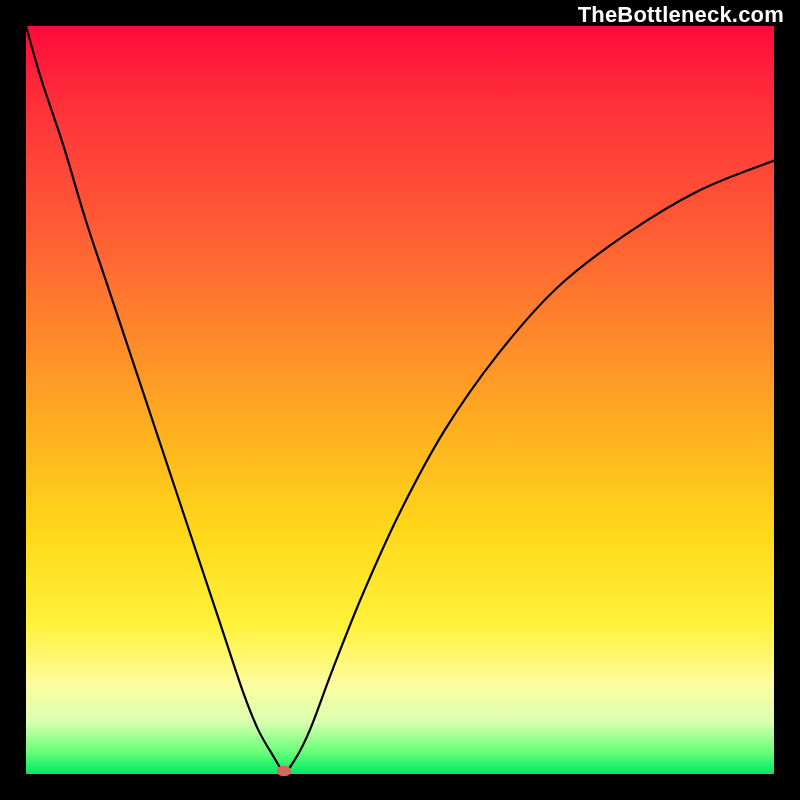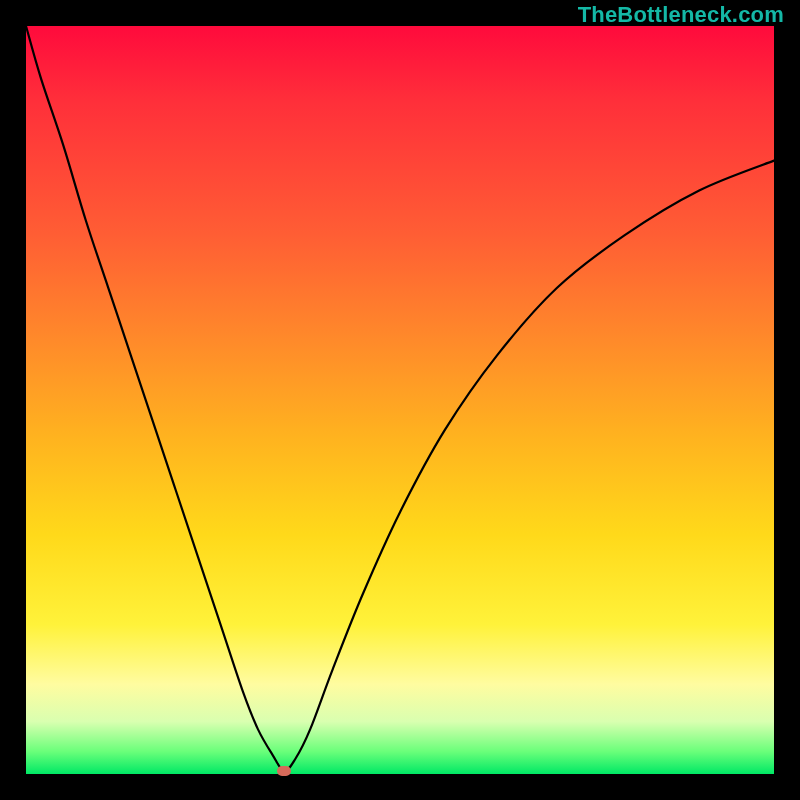--- a/index.html
+++ b/index.html
@@ -14,21 +14,21 @@
   .frame {
     position: relative;
     width: 800px;
     height: 800px;
     background: #000;
   }
   .watermark {
     position: absolute;
     top: 2px;
     right: 16px;
-    color: #14b8a6;
+    color: #ffffff;
     font-size: 22px;
     font-weight: 600;
     letter-spacing: 0.2px;
     user-select: none;
   }
   .plot-area {
     position: absolute;
     left: 26px;
     top: 26px;
     width: 748px;

